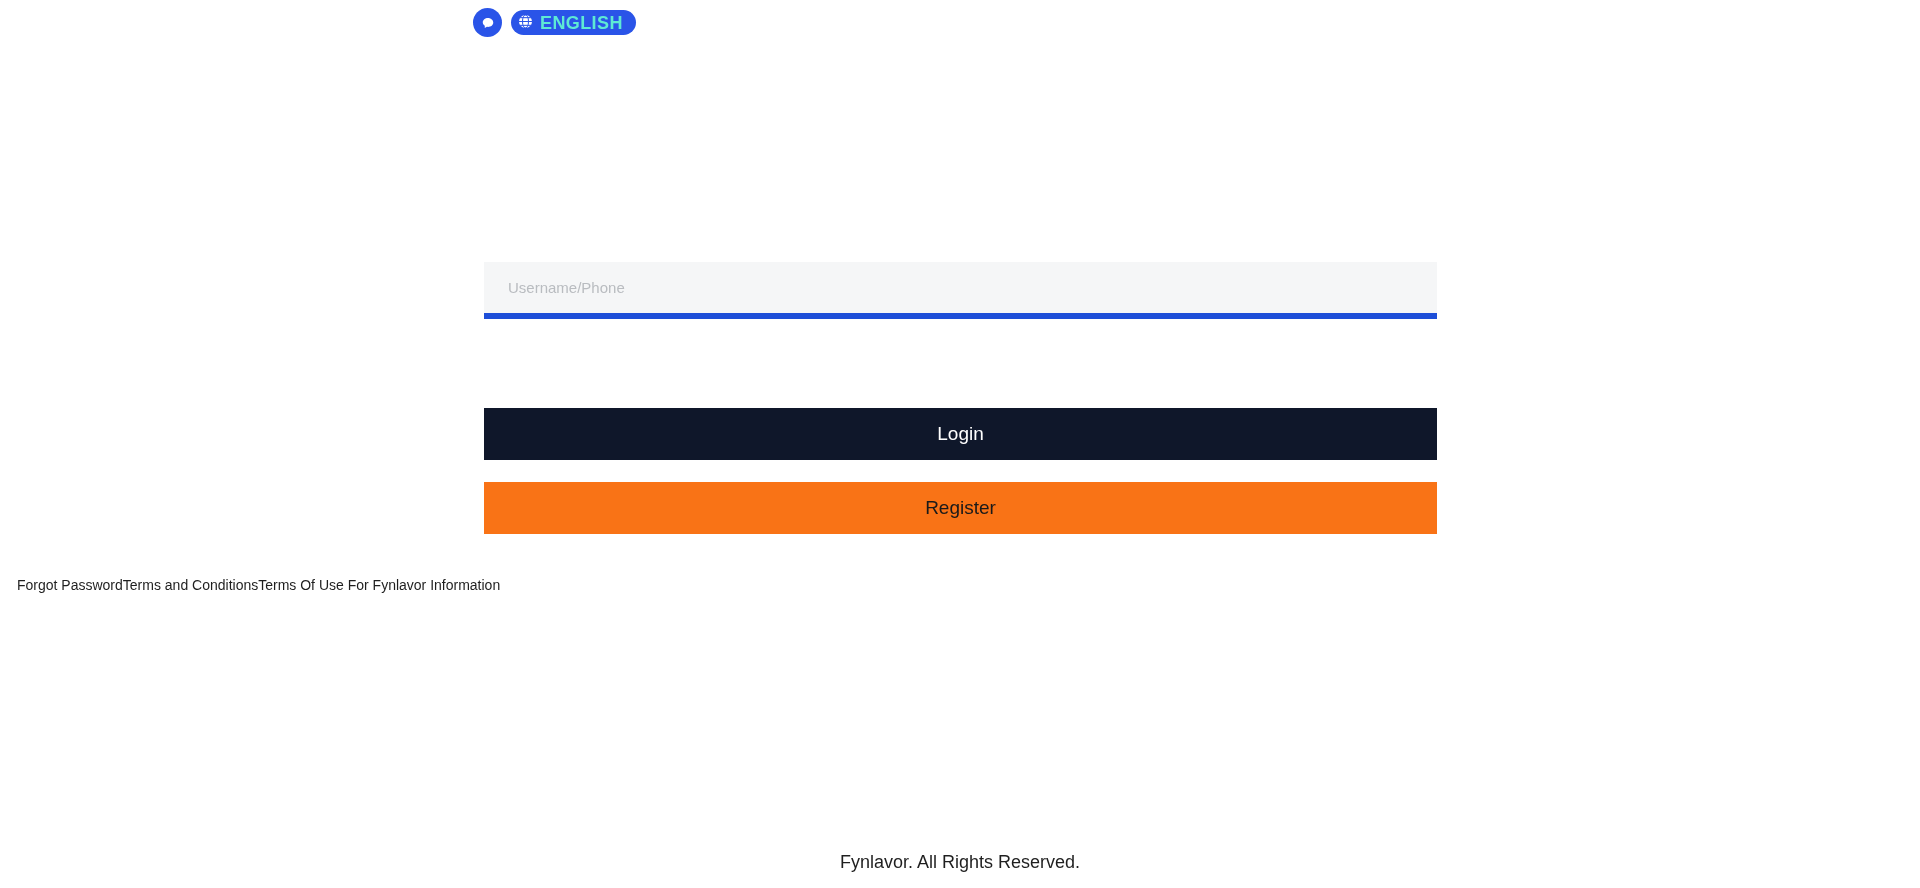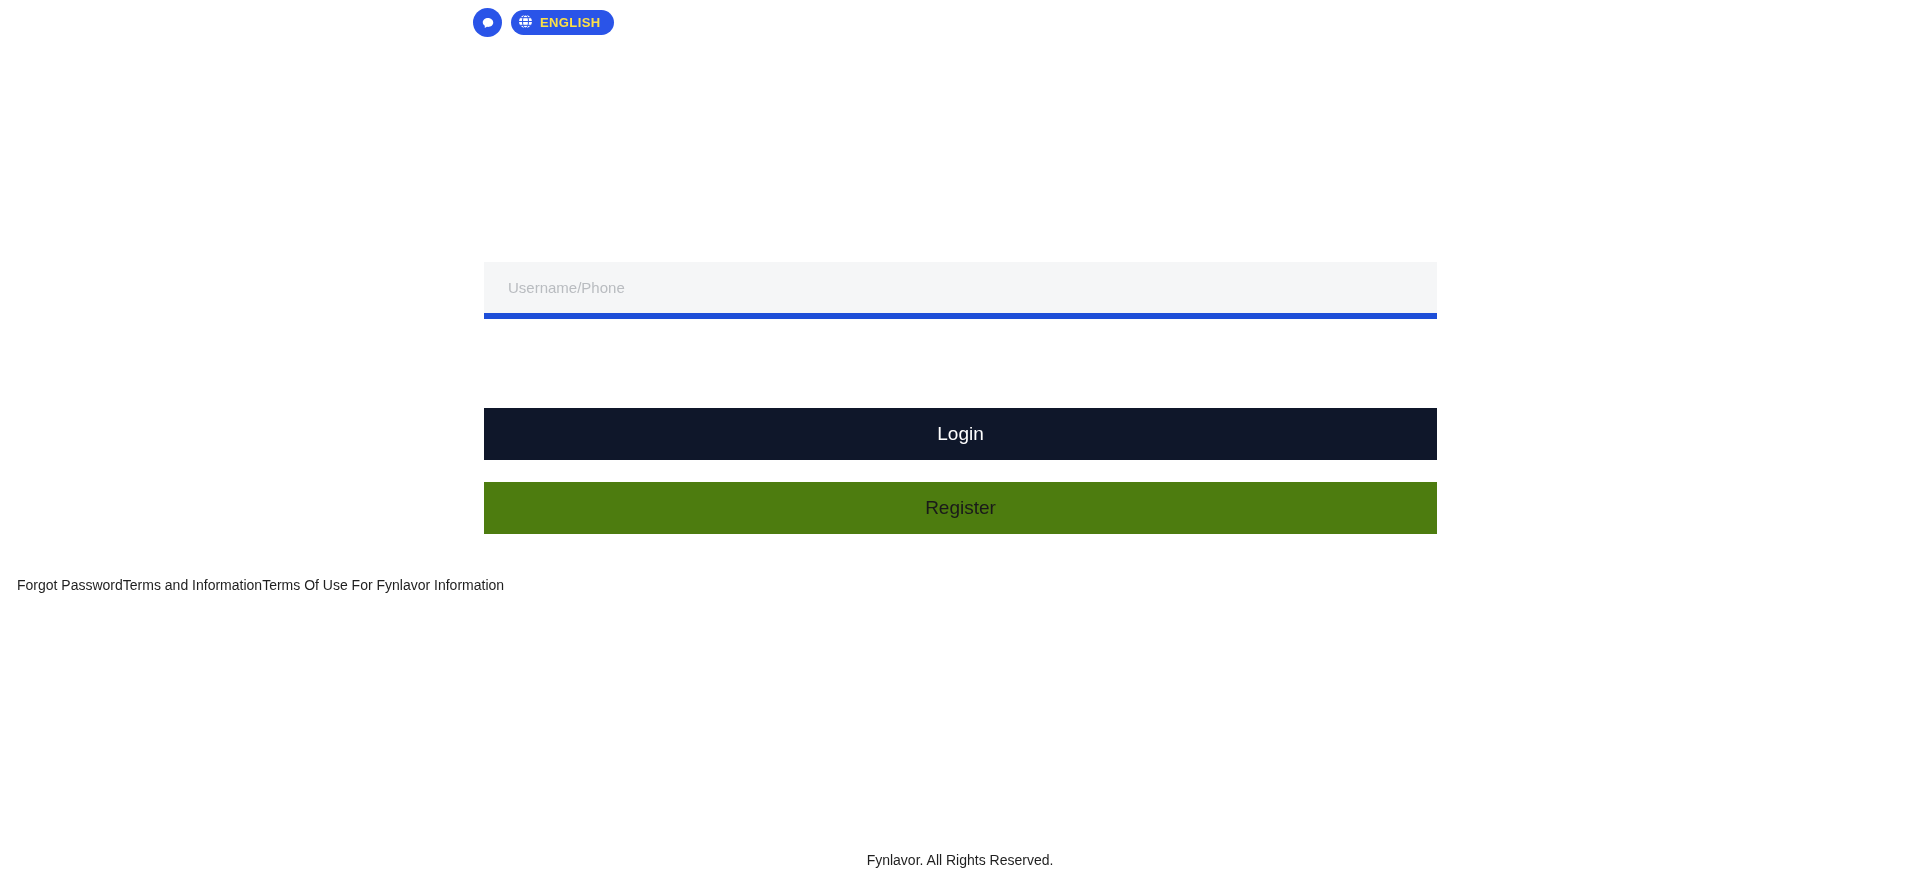--- a/index.html
+++ b/index.html
@@ -52,22 +52,22 @@
     align-items: center;
     gap: 6px;
     padding: 0 13px 0 6px;
     cursor: pointer;
     border: none;
   }
 
   .globe-icon { display: block; flex: none; }
 
   .lang-label {
-    color: #fde047;
-    font-size: 13px;
+    color: #5eead4;
+    font-size: 18px;
     font-weight: bold;
     letter-spacing: 0.4px;
     line-height: 1;
     white-space: nowrap;
   }
 
   
   .form-panel {
     position: absolute;
     left: 484px;
@@ -137,21 +137,21 @@
   }
 
   .btn-login {
     top: 408px;
     background: #0f172a;
     color: #ffffff;
   }
 
   .btn-register {
     top: 482px;
-    background: #4d7c0f;
+    background: #f97316;
     color: #1a1a1a;
   }
 
   
   .links {
     position: absolute;
     left: 17px;
     top: 562px;
     width: 1920px;
     display: flex;
@@ -171,21 +171,21 @@
     white-space: nowrap;
   }
 
   
   .footer {
     position: absolute;
     left: 0;
     top: 852px;
     width: 1920px;
     text-align: center;
-    font-size: 14px;
+    font-size: 18px;
     color: #1f1f1f;
     white-space: nowrap;
   }
 </style>
 </head>
 <body>
 
 <div class="page">
 
   <div class="header">
@@ -222,19 +222,19 @@
     </div>
 
 
   </div>
 
   <button class="btn btn-login">Login</button>
   <button class="btn btn-register">Register</button>
 
   <div class="links">
     <a class="link-row">Forgot Password</a>
-    <a class="link-row">Terms and Information</a>
+    <a class="link-row">Terms and Conditions</a>
     <a class="link-row">Terms Of Use For Fynlavor Information</a>
   </div>
 
   <div class="footer">Fynlavor. All Rights Reserved.</div>
 
 </div>
 
 </body></html>

